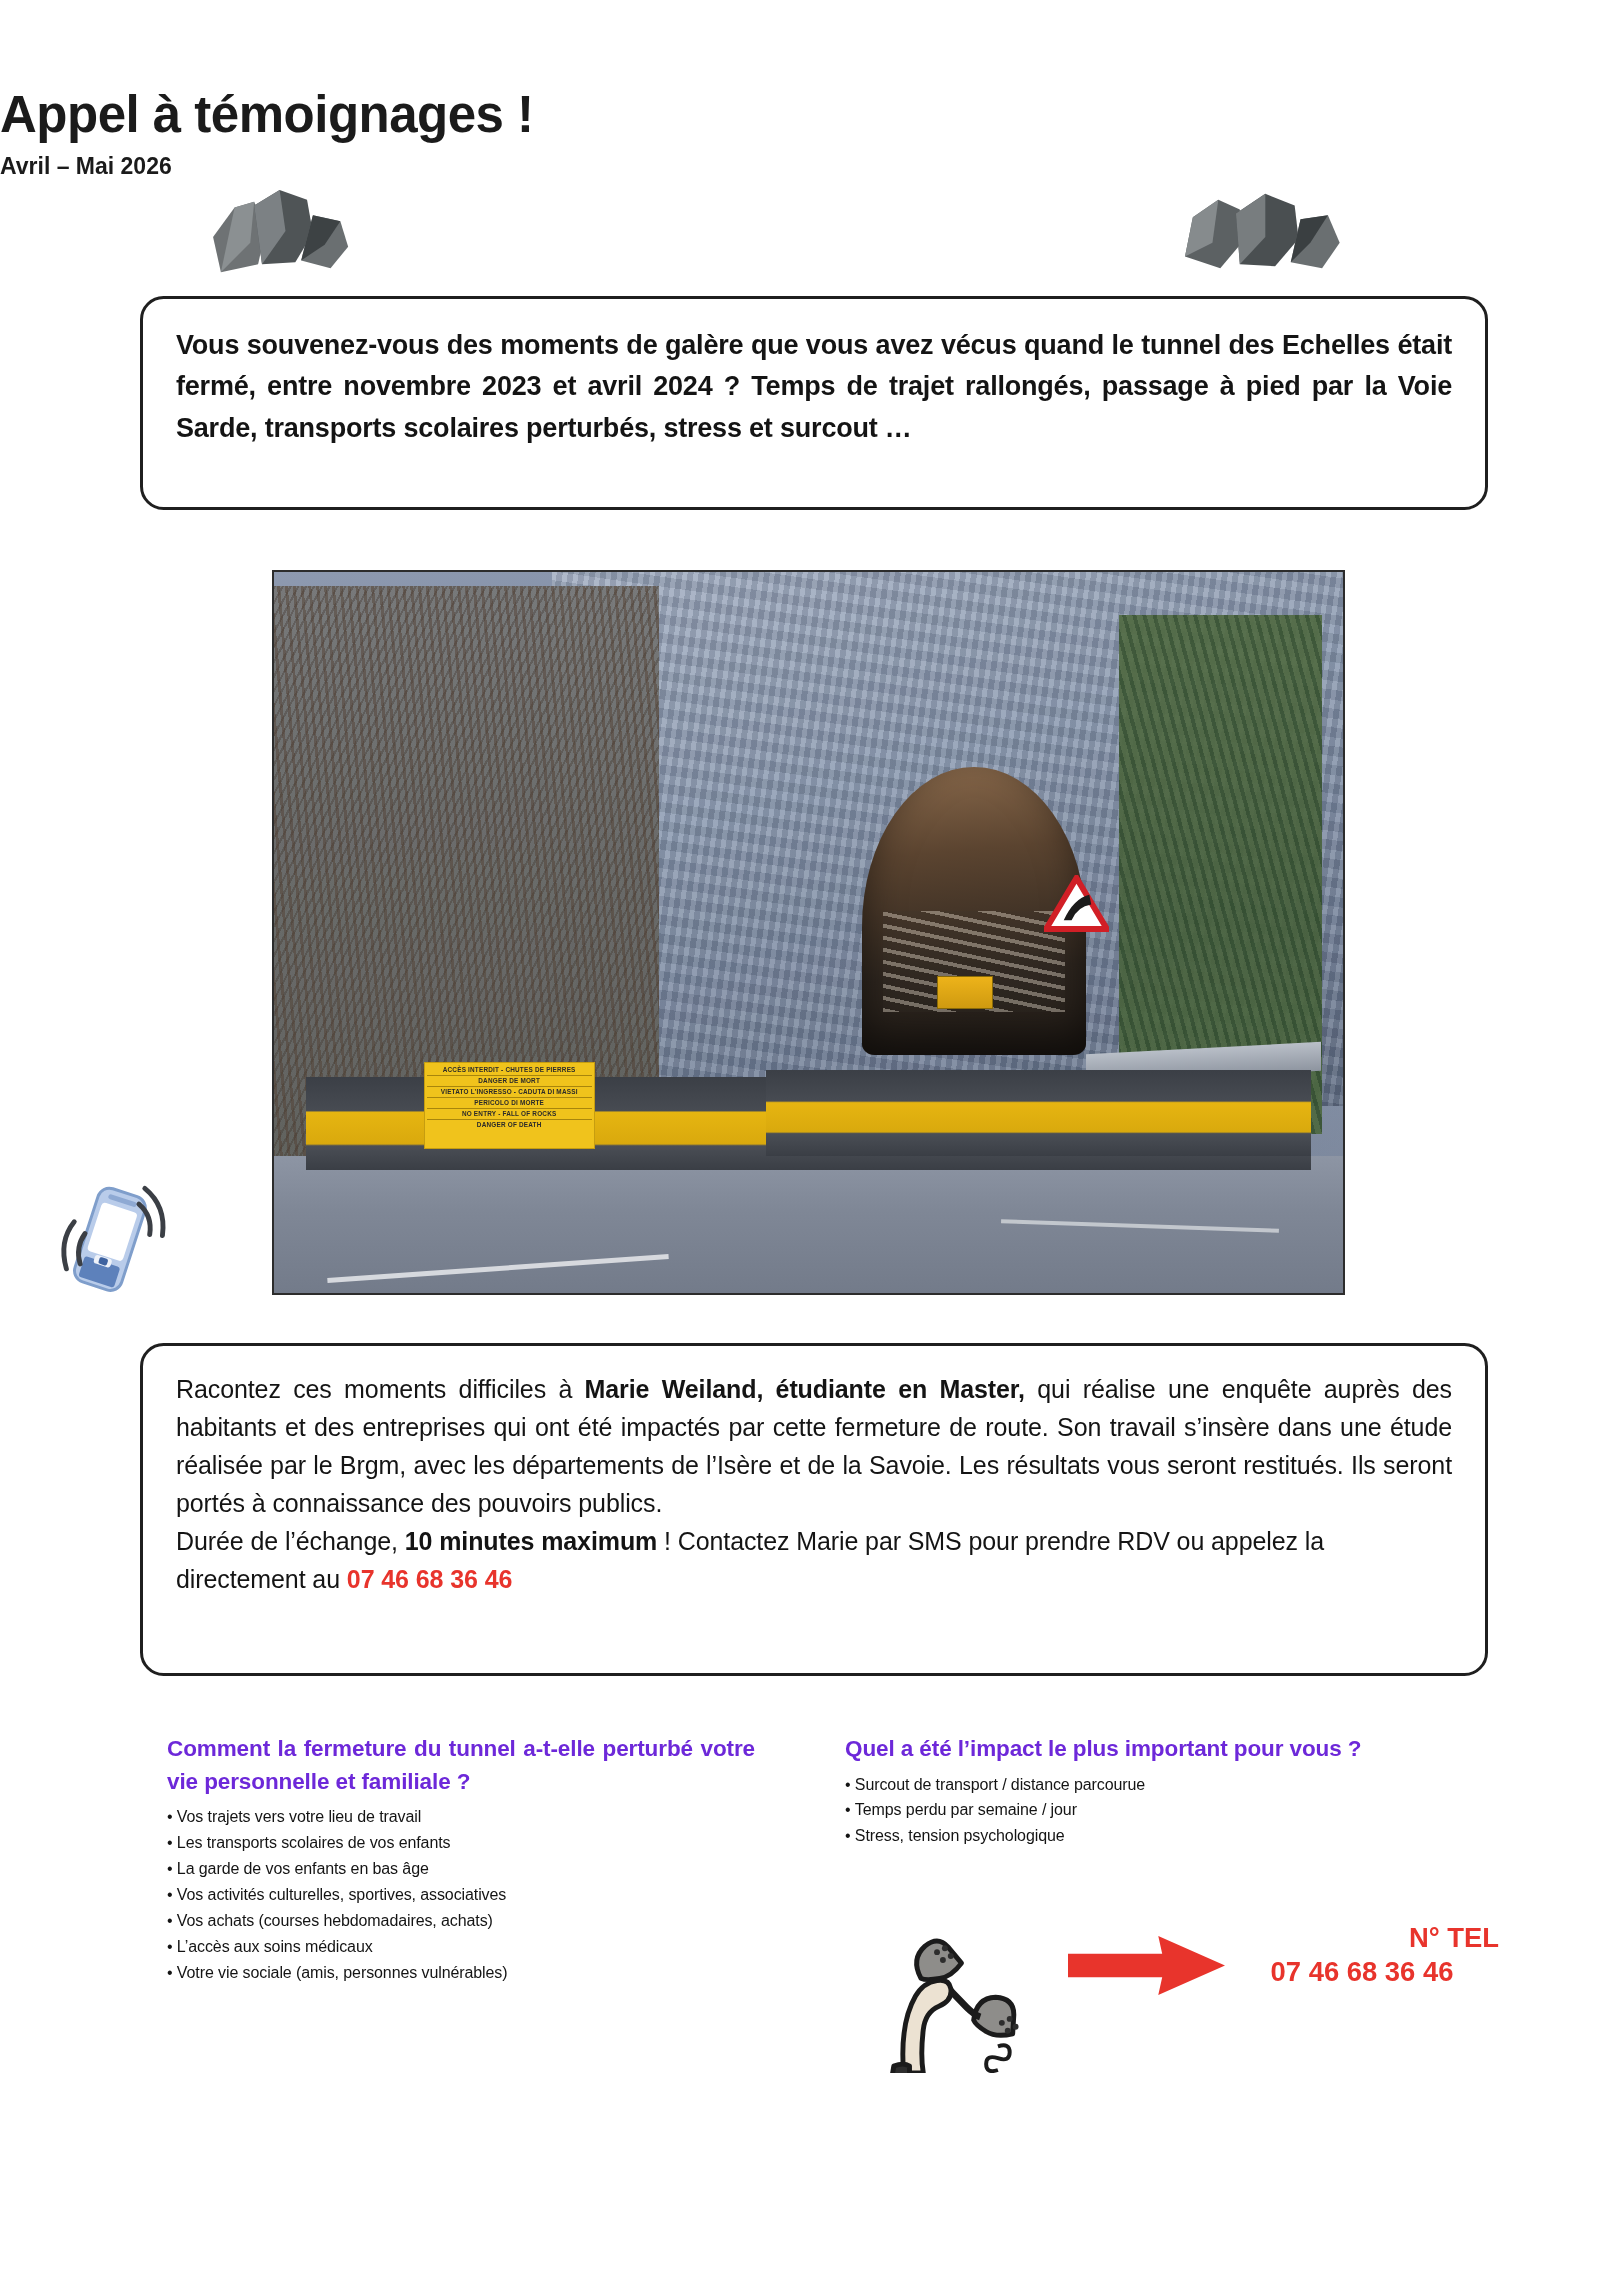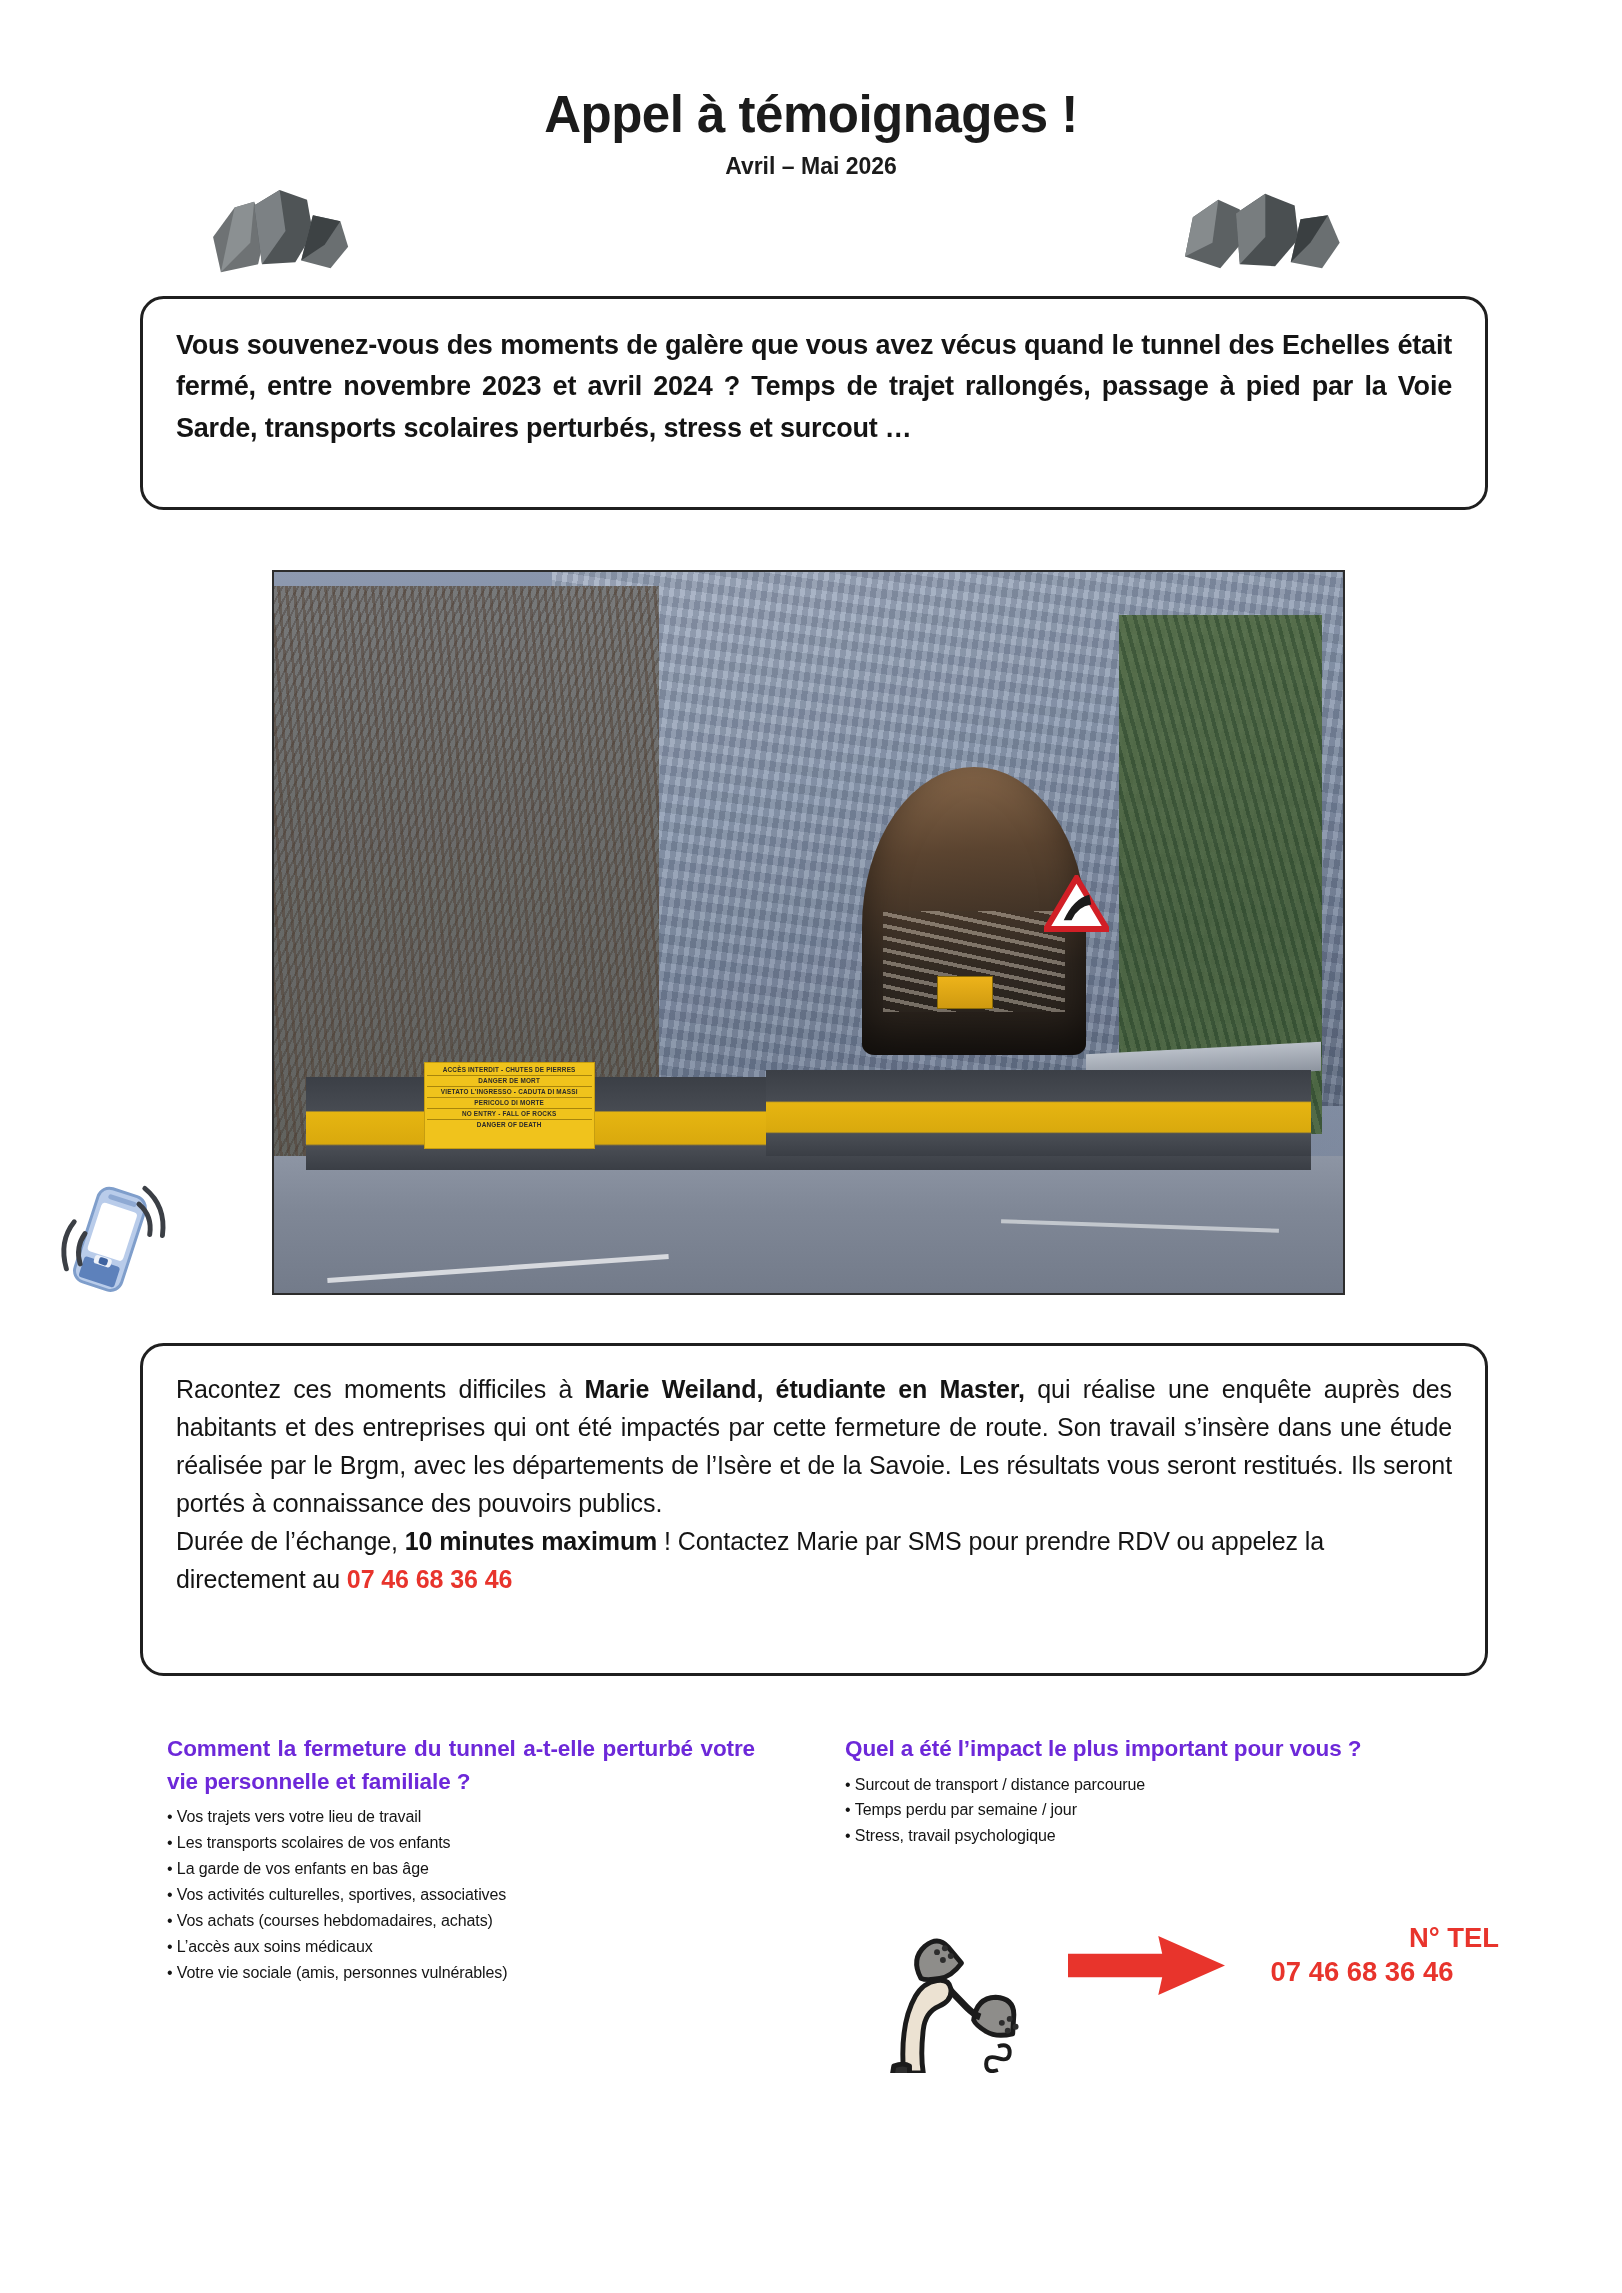--- a/index.html
+++ b/index.html
@@ -8,21 +8,21 @@
     background:#ffffff;
     font-family:"Liberation Sans","DejaVu Sans",sans-serif;
     color:#1b1b1b;
     position:relative;
     overflow:hidden;
   }
   .page{position:relative;width:1622px;height:2294px;}
 
   
   .header{position:absolute;left:0;top:88px;width:1622px;height:127px;}
-  .title-block{position:absolute;left:0;right:0;top:0;text-align:center;}
+  .title-block{position:absolute;left:0;right:0;top:0;}
   .main-title{
     font-size:51px;font-weight:700;letter-spacing:-0.5px;
     color:#1b1b1b;line-height:1.05;margin:0;
   }
   .sub-title{
     font-size:23px;font-weight:700;color:#1b1b1b;
     margin-top:11.8px;letter-spacing:0px;
   }
   .rocks{position:absolute;width:196px;height:93px;}
   .rocks.left{left:211px;top:98px;}
@@ -274,21 +274,21 @@
       <li>L’accès aux soins médicaux</li>
       <li>Votre vie sociale (amis, personnes vulnérables)</li>
     </ul>
   </div>
 
   <div class="qcol" id="qcol-right">
     <p class="qhead">Quel a été l’impact le plus important pour vous ?</p>
     <ul class="qlist">
       <li>Surcout de transport / distance parcourue</li>
       <li>Temps perdu par semaine / jour</li>
-      <li>Stress, travail psychologique</li>
+      <li>Stress, tension psychologique</li>
     </ul>
   </div>
 
   <div class="handset">
     <svg viewBox="0 0 170 175" width="167" height="172" aria-hidden="true">
       <g stroke="#1b1b1b" stroke-width="5" stroke-linejoin="round">
         <path d="M38 72 q-4 -22 14 -30 q16 -6 22 8 l8 20 q-14 10 -26 8 q-14 -2 -18 -6 Z" fill="#8e8d8a" transform="rotate(-18 60 70)"></path>
         <path d="M92 128 q-6 -22 12 -30 q18 -6 24 10 l6 18 q-14 10 -26 8 q-12 -2 -16 -6 Z" fill="#8e8d8a" transform="rotate(22 110 128)"></path>
         <path d="M60 80 q12 14 26 28 q8 8 14 10" fill="none" stroke-width="7"></path>
         <path d="M22 175 q-4 -50 12 -78 q8 -14 22 -16 q12 -2 14 8 q2 12 -12 18 q-14 6 -16 24 q-3 26 0 44 Z" fill="#ece2d2"></path>

